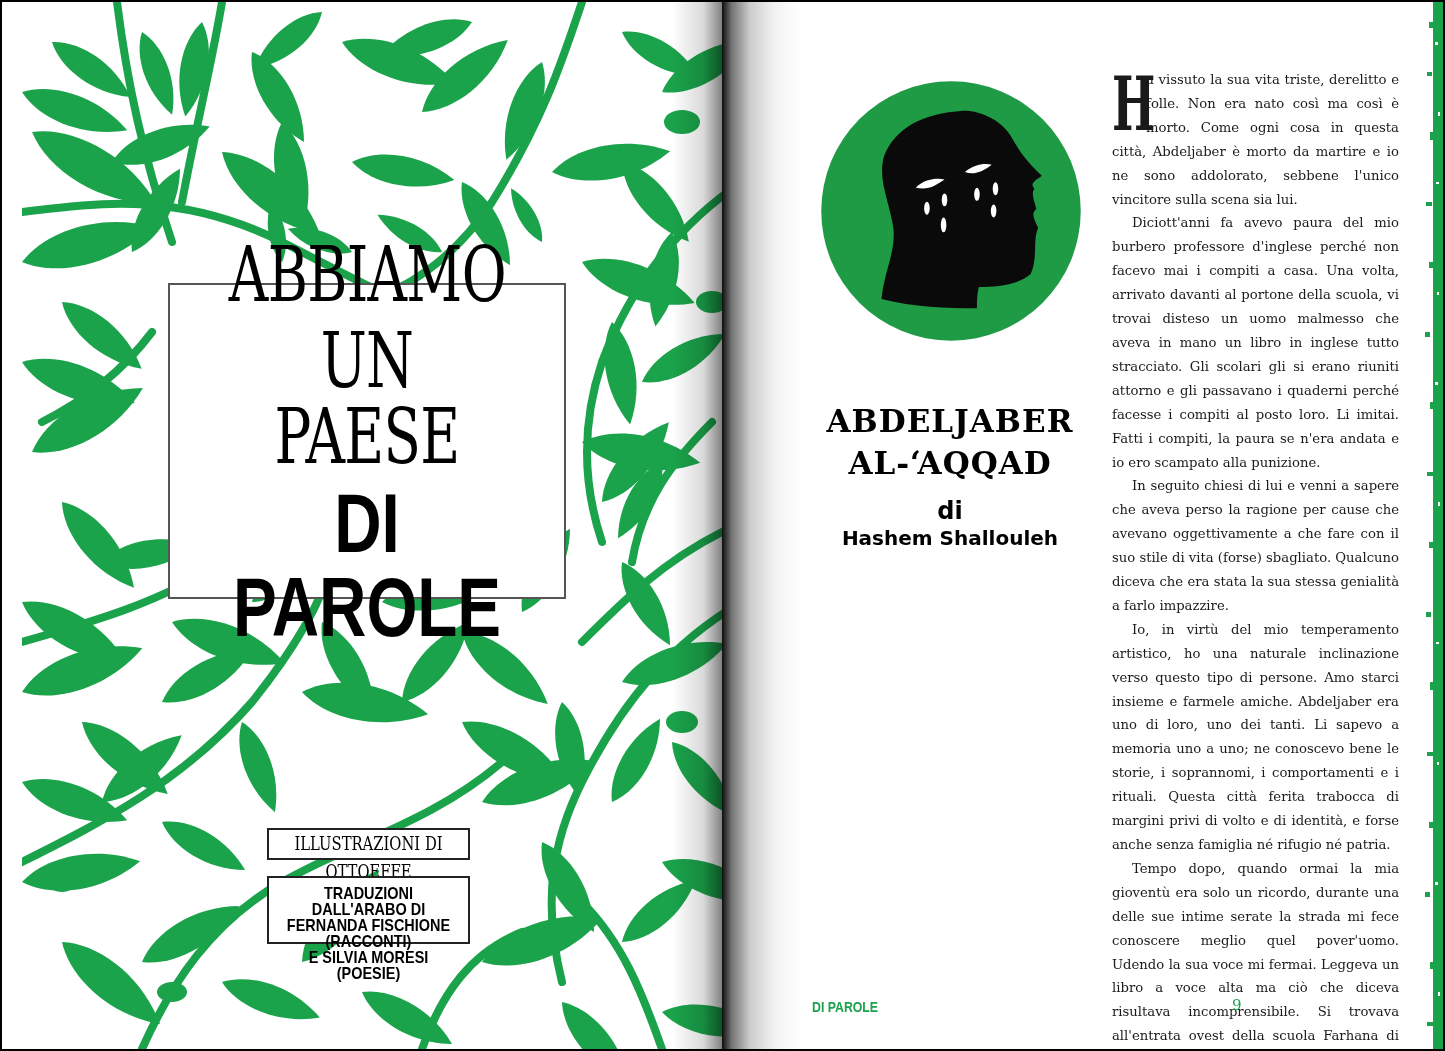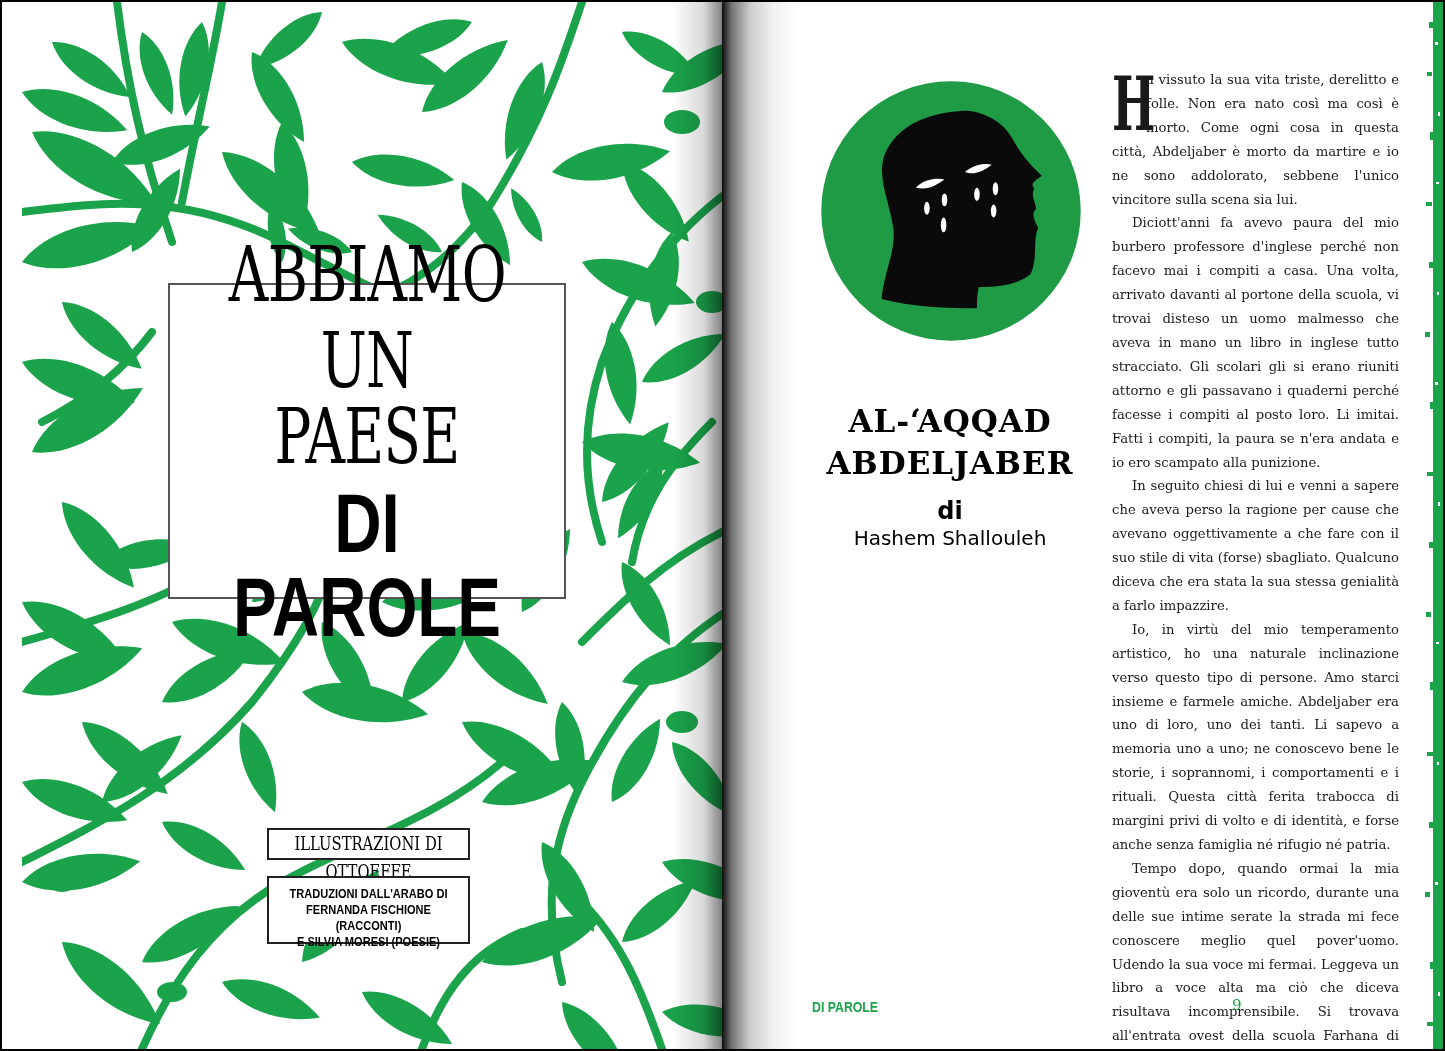--- a/index.html
+++ b/index.html
@@ -13,33 +13,33 @@
   .title-box { position:absolute; left:146px; top:281px; width:398px; height:316px; background:#fff; border:2px solid #555; box-sizing:border-box;
     display:flex; flex-direction:column; align-items:center; justify-content:center; }
   .title-line { font-family:"Liberation Sans Narrow","Liberation Sans", sans-serif; color:#000; text-align:center; line-height:1; }
   .t1, .t2 { font-family:"DejaVu Serif", serif; font-size:76px; transform:scaleX(0.72); letter-spacing:-1px; font-weight:normal; }
   .t1 { margin-top:4px; }
   .t2 { margin-top:10px; }
   .t3 { font-family:"Liberation Sans", sans-serif; font-weight:bold; font-size:84px; transform:scaleX(0.78); margin-top:6px; }
   .credit-box { position:absolute; background:#fff; border:2px solid #222; box-sizing:border-box; text-align:center; color:#000; box-shadow:0 0 0 1px #fff inset; }
   .credit1 { left:245px; top:826px; width:203px; height:32px; font-family:"DejaVu Serif", serif; font-size:18px; line-height:28px; letter-spacing:0px; transform-origin:left; }
   .credit1 span { display:inline-block; transform:scaleX(0.82); }
-  .credit2 { left:245px; top:874px; width:203px; height:68px; font-family:"Liberation Sans", sans-serif; font-weight:bold; font-size:13px; line-height:16px; padding-top:8px; }
+  .credit2 { left:245px; top:874px; width:203px; height:68px; font-family:"Liberation Sans", sans-serif; font-weight:bold; font-size:17px; line-height:16px; padding-top:8px; }
   .credit2 span { display:block; transform:scaleX(0.85); }
 
   
   .right-page { position:absolute; left:720px; top:0; width:721px; height:1047px; background:#fff; overflow:hidden; }
   .gutter-right { position:absolute; left:0; top:0; width:80px; height:100%;
     background:linear-gradient(to right, rgba(0,0,0,0.95) 0%, rgba(0,0,0,0.55) 12%, rgba(0,0,0,0.2) 35%, rgba(0,0,0,0.05) 65%, rgba(0,0,0,0) 100%); }
   .edge-spatter { position:absolute; right:0; top:0; width:22px; height:100%; }
   .portrait { position:absolute; left:90px; top:70px; width:278px; height:278px; }
   .story-title { position:absolute; left:88px; top:398px; width:280px; text-align:center; font-family:"DejaVu Serif", serif; font-weight:bold; font-size:31px; line-height:42px; letter-spacing:1px; color:#000; }
   .story-title span { display:block; }
   .byline-di { position:absolute; left:88px; top:495px; width:280px; text-align:center; font-family:"DejaVu Sans", sans-serif; font-weight:bold; font-size:24px; color:#000; }
-  .byline-author { position:absolute; left:88px; top:524px; width:280px; text-align:center; font-family:"DejaVu Sans", sans-serif; font-weight:normal; font-size:20px; color:#000; }
+  .byline-author { position:absolute; left:88px; top:524px; width:280px; text-align:center; font-family:"DejaVu Sans", sans-serif; font-weight:bold; font-size:20px; color:#000; }
   .body-text { position:absolute; left:390px; top:66px; width:287px; font-family:"DejaVu Serif", serif; font-size:13.2px; line-height:23.9px; color:#1a1a1a; text-align:justify; }
   .body-text p { margin:0; text-indent:20px; }
   .body-text p.first { text-indent:0; }
   .dropcap { float:left; font-family:"DejaVu Serif", serif; font-weight:bold; font-size:74px; line-height:60px; height:62px; margin:6px 8px 0 0; transform:scaleX(0.62); transform-origin:left top; width:26px; }
   .footer-left { position:absolute; left:90px; top:996px; font-family:"Liberation Sans", sans-serif; font-weight:bold; font-size:15px; color:#1aa34a; transform:scaleX(0.82); transform-origin:left; }
   .footer-page { position:absolute; left:510px; top:994px; font-family:"DejaVu Serif", serif; font-size:15px; color:#1aa34a; }
 </style>
 </head>
 <body>
 
@@ -183,22 +183,22 @@
         <ellipse cx="124" cy="147" rx="3" ry="7"></ellipse>
         <ellipse cx="143" cy="138" rx="3" ry="7"></ellipse>
         <ellipse cx="142" cy="165" rx="3" ry="8"></ellipse>
         <ellipse cx="178" cy="132" rx="3" ry="7"></ellipse>
         <ellipse cx="198" cy="126" rx="3" ry="7"></ellipse>
         <ellipse cx="196" cy="150" rx="3" ry="7"></ellipse>
       </g>
     </svg>
 
     <div class="story-title">
+      <span>ABDELJABER</span>
       <span>AL-ʻAQQAD</span>
-      <span>ABDELJABER</span>
     </div>
     <div class="byline-di">di</div>
     <div class="byline-author">Hashem Shallouleh</div>
 
     <div class="body-text">
       <p class="first"><span class="dropcap">H</span><span>a vissuto la sua vita triste, derelitto e folle. Non era nato così ma così è morto. Come ogni cosa in questa città, Abdeljaber è morto da martire e io ne sono addolorato, sebbene l'unico vincitore sulla scena sia lui.</span></p>
       <p>Diciott'anni fa avevo paura del mio burbero professore d'inglese perché non facevo mai i compiti a casa. Una volta, arrivato davanti al portone della scuola, vi trovai disteso un uomo malmesso che aveva in mano un libro in inglese tutto stracciato. Gli scolari gli si erano riuniti attorno e gli passavano i quaderni perché facesse i compiti al posto loro. Li imitai. Fatti i compiti, la paura se n'era andata e io ero scampato alla punizione.</p>
       <p>In seguito chiesi di lui e venni a sapere che aveva perso la ragione per cause che avevano oggettivamente a che fare con il suo stile di vita (forse) sbagliato. Qualcuno diceva che era stata la sua stessa genialità a farlo impazzire.</p>
       <p>Io, in virtù del mio temperamento artistico, ho una naturale inclinazione verso questo tipo di persone. Amo starci insieme e farmele amiche. Abdeljaber era uno di loro, uno dei tanti. Li sapevo a memoria uno a uno; ne conoscevo bene le storie, i soprannomi, i comportamenti e i rituali. Questa città ferita trabocca di margini privi di volto e di identità, e forse anche senza famiglia né rifugio né patria.</p>
       <p>Tempo dopo, quando ormai la mia gioventù era solo un ricordo, durante una delle sue intime serate la strada mi fece conoscere meglio quel pover'uomo. Udendo la sua voce mi fermai. Leggeva un libro a voce alta ma ciò che diceva risultava incomprensibile. Si trovava all'entrata ovest della scuola Farhana di Khan Younis, lì dove</p>

